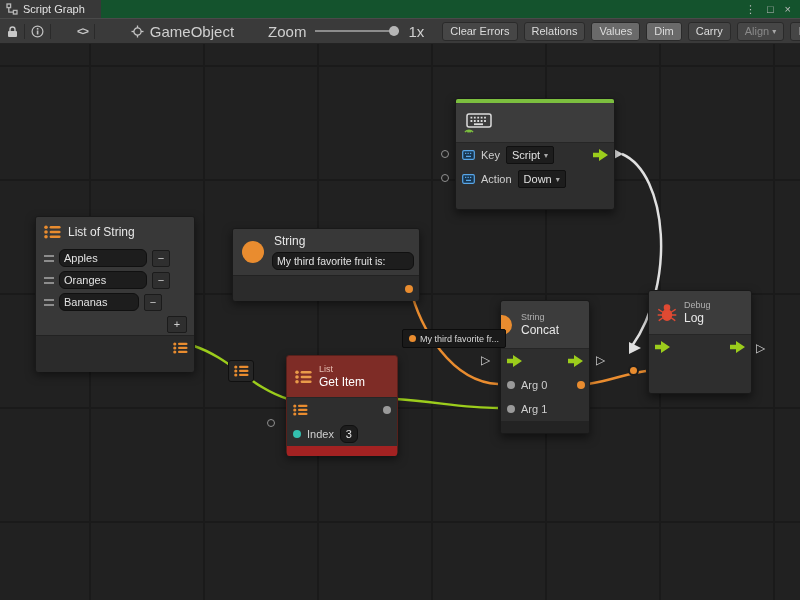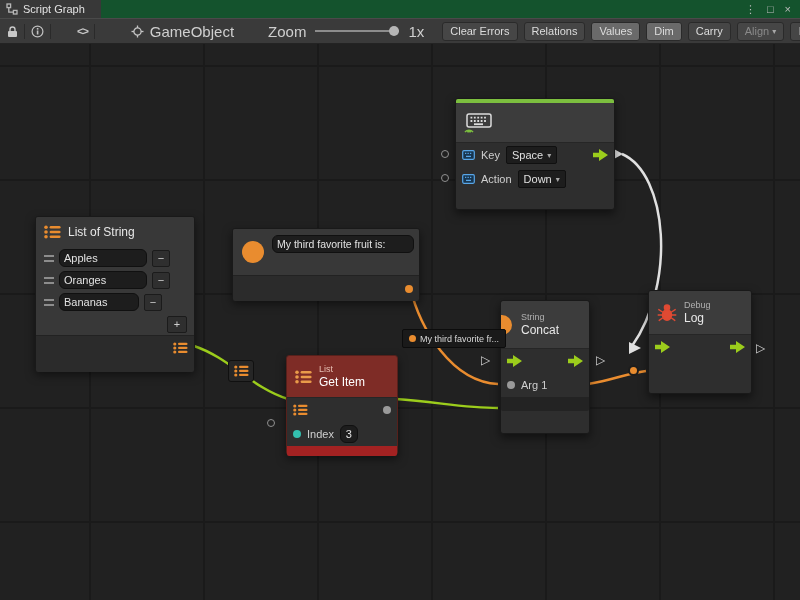--- a/index.html
+++ b/index.html
@@ -216,21 +216,21 @@
             </svg>
         </span>
       </div>
     </div>
   </div>
 
   <div class="node" style="left:232px;top:184px;width:188px;height:72px">
     <div class="ntop" style="position:relative;height:46px">
       <span class="circleicon big" style="position:absolute;left:9px;top:12px"></span>
       <span class="ntitle" style="position:absolute;left:41px;top:5px">String</span>
-      <input class="nfield" style="position: absolute; left: 39px; top: 6px; width: 142px; font-size: 10.5px;" value="My third favorite fruit is:">
+      <input class="nfield" style="position: absolute; left: 39px; top: 23px; width: 142px; font-size: 10.5px;" value="My third favorite fruit is:">
     </div>
     <div class="nbody" style="height:26px;position:relative">
       <span class="dot orange" style="position:absolute;right:6px;top:9px"></span>
     </div>
   </div>
 
   <div class="node" style="left:455px;top:54px;width:160px;height:112px">
     <div class="estrip"></div>
     <div class="nhead" style="height:40px">
       <span class="icon">
@@ -247,21 +247,21 @@
     <div class="nrow">
       <span class="icon">
         <svg width="13" height="10" viewBox="0 0 13 10">
             <rect x="0.7" y="0.7" width="11.6" height="8.6" rx="1.2" fill="#17354f" stroke="#58a6e8" stroke-width="1.2"></rect>
             <line x1="3" y1="3.4" x2="10" y2="3.4" stroke="#58a6e8" stroke-width="1.3" stroke-dasharray="1.3 1.2"></line>
             <line x1="4" y1="6.4" x2="9" y2="6.4" stroke="#58a6e8" stroke-width="1.3"></line>
           </svg>
       </span>
       <span class="plabel">Key</span>
       <div class="dd">
-        <span>Space</span>
+        <span>Script</span>
         <span class="dda">▾</span>
       </div>
       <span class="spacer"></span>
       <span class="icon">
         <svg width="15" height="12" viewBox="0 0 15 12">
             <path d="M0 3.8h6V0l9 6-9 6V8.2H0z" fill="#9ccd1c"></path>
           </svg>
       </span>
     </div>
     <div class="nrow">
@@ -336,20 +336,25 @@
         <svg width="15" height="12" viewBox="0 0 15 12">
             <path d="M0 3.8h6V0l9 6-9 6V8.2H0z" fill="#9ccd1c"></path>
           </svg>
       </span>
       <span class="spacer"></span>
       <span class="icon">
         <svg width="15" height="12" viewBox="0 0 15 12">
             <path d="M0 3.8h6V0l9 6-9 6V8.2H0z" fill="#9ccd1c"></path>
           </svg>
       </span>
+    </div>
+    <div class="nrow">
+      <span class="dot grey"></span>
+      <span class="plabel">Arg 0</span>
+      <span class="dot orange" style="position:absolute;right:4px;top:8px"></span>
     </div>
     <div class="nrow">
       <span class="dot grey"></span>
       <span class="plabel">Arg 1</span>
     </div>
     <div class="nfoot dark"></div>
   </div>
 
   <div class="node" style="left:648px;top:246px;width:104px;height:104px">
     <div class="nhead" style="height:44px">

